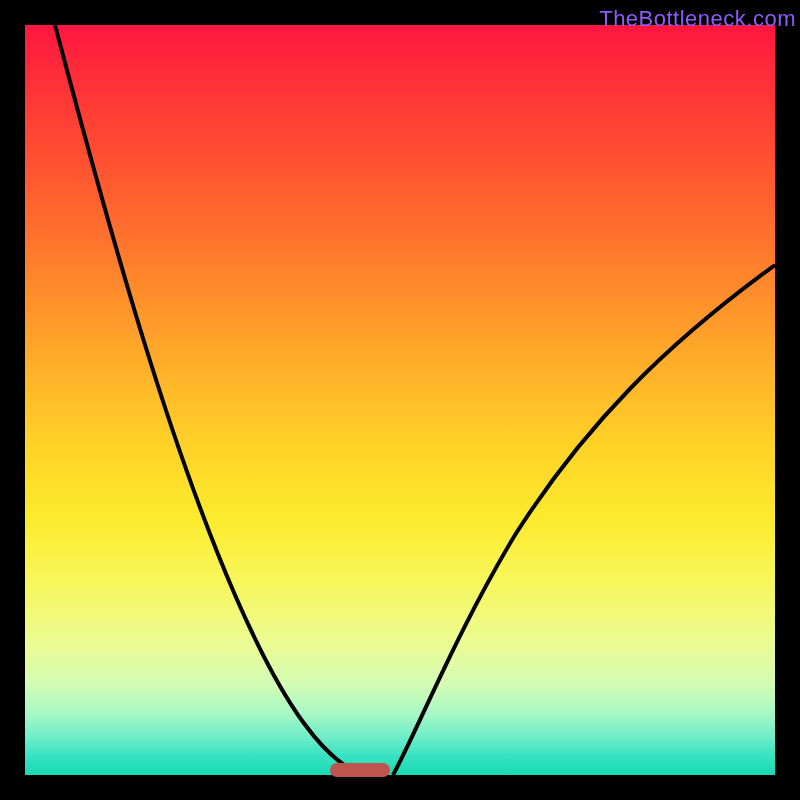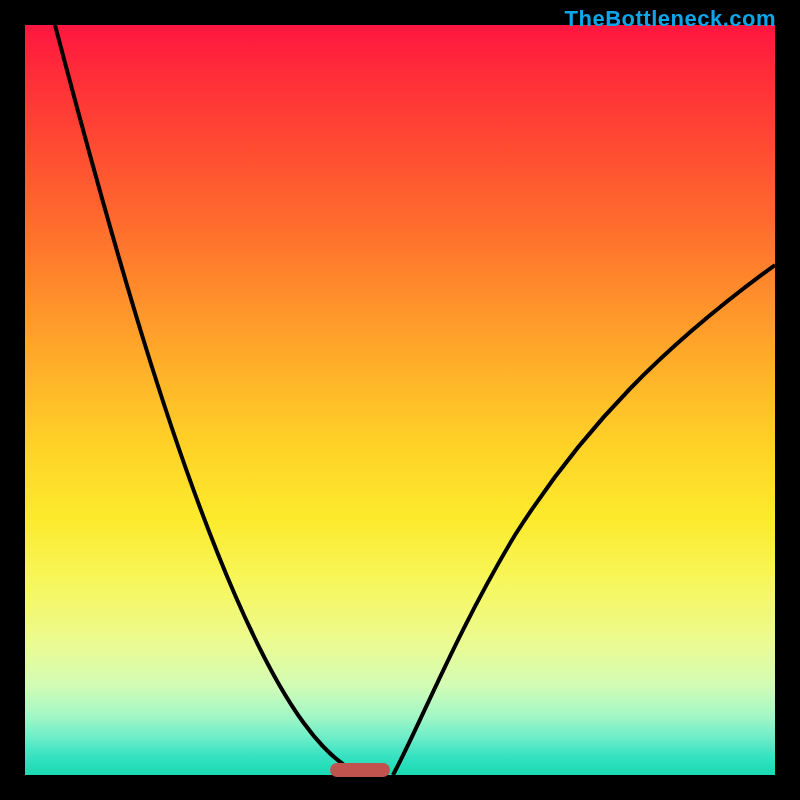--- a/index.html
+++ b/index.html
@@ -12,24 +12,24 @@
     }
     .frame {
       width: 800px;
       height: 800px;
       background: #000;
       position: relative;
     }
     .watermark {
       position: absolute;
       top: 6px;
-      right: 24px;
-      color: #0ea5e9;
+      right: 4px;
+      color: #8b5cf6;
       font-size: 22px;
-      font-weight: 700;
+      font-weight: 400;
       letter-spacing: 0.5px;
       z-index: 10;
     }
     .plot-area {
       position: absolute;
       left: 25px;
       top: 25px;
       width: 750px;
       height: 750px;
       background: linear-gradient(to bottom,

